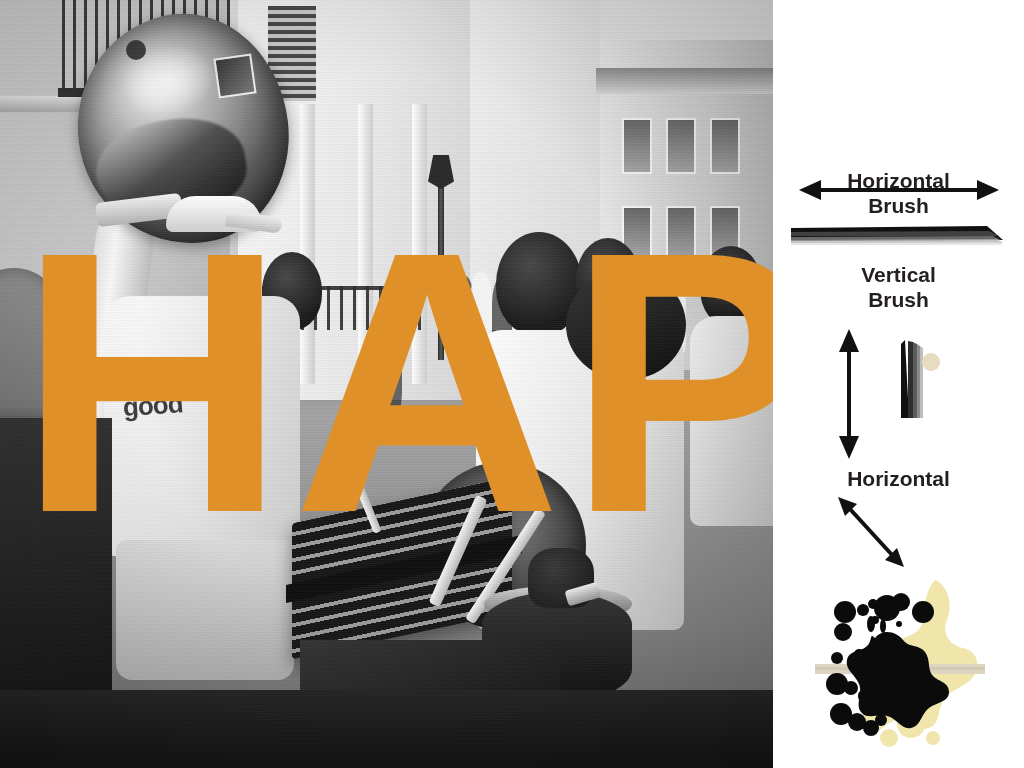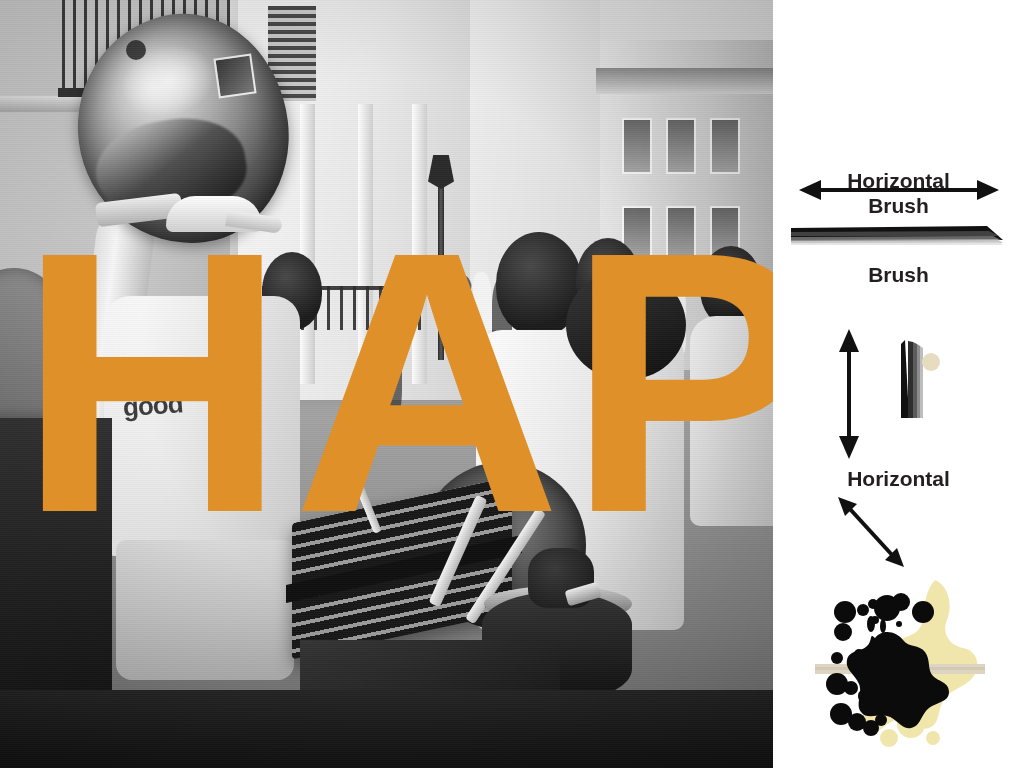--- a/index.html
+++ b/index.html
@@ -520,20 +520,21 @@
       <svg width="220" height="28" viewBox="0 0 220 28">
         <polygon points="2,6 198,4 214,18 2,19" fill="#111111"></polygon>
         <polygon points="2,10 200,9 210,14 2,14" fill="#4a4a4a" opacity="0.85"></polygon>
         <polygon points="2,15 204,14 212,18 2,18" fill="#7e7e7e" opacity="0.8"></polygon>
         <polygon points="2,18 208,17 214,21 2,21" fill="#b4b4b4" opacity="0.75"></polygon>
         <polygon points="2,21 210,20 214,23 2,23" fill="#dadada" opacity="0.7"></polygon>
       </svg>
     </div>
 
     <div class="g-label" id="label-vertical">
+      <div>Vertical</div>
       <div>Brush</div>
     </div>
 
     <div class="g-art" id="vt-arrow">
       <svg width="28" height="132" viewBox="0 0 28 132">
         <line x1="14" y1="14" x2="14" y2="118" stroke="#111111" stroke-width="4"></line>
         <polygon points="14,1 4,24 24,24" fill="#111111"></polygon>
         <polygon points="14,131 4,108 24,108" fill="#111111"></polygon>
       </svg>
     </div>

